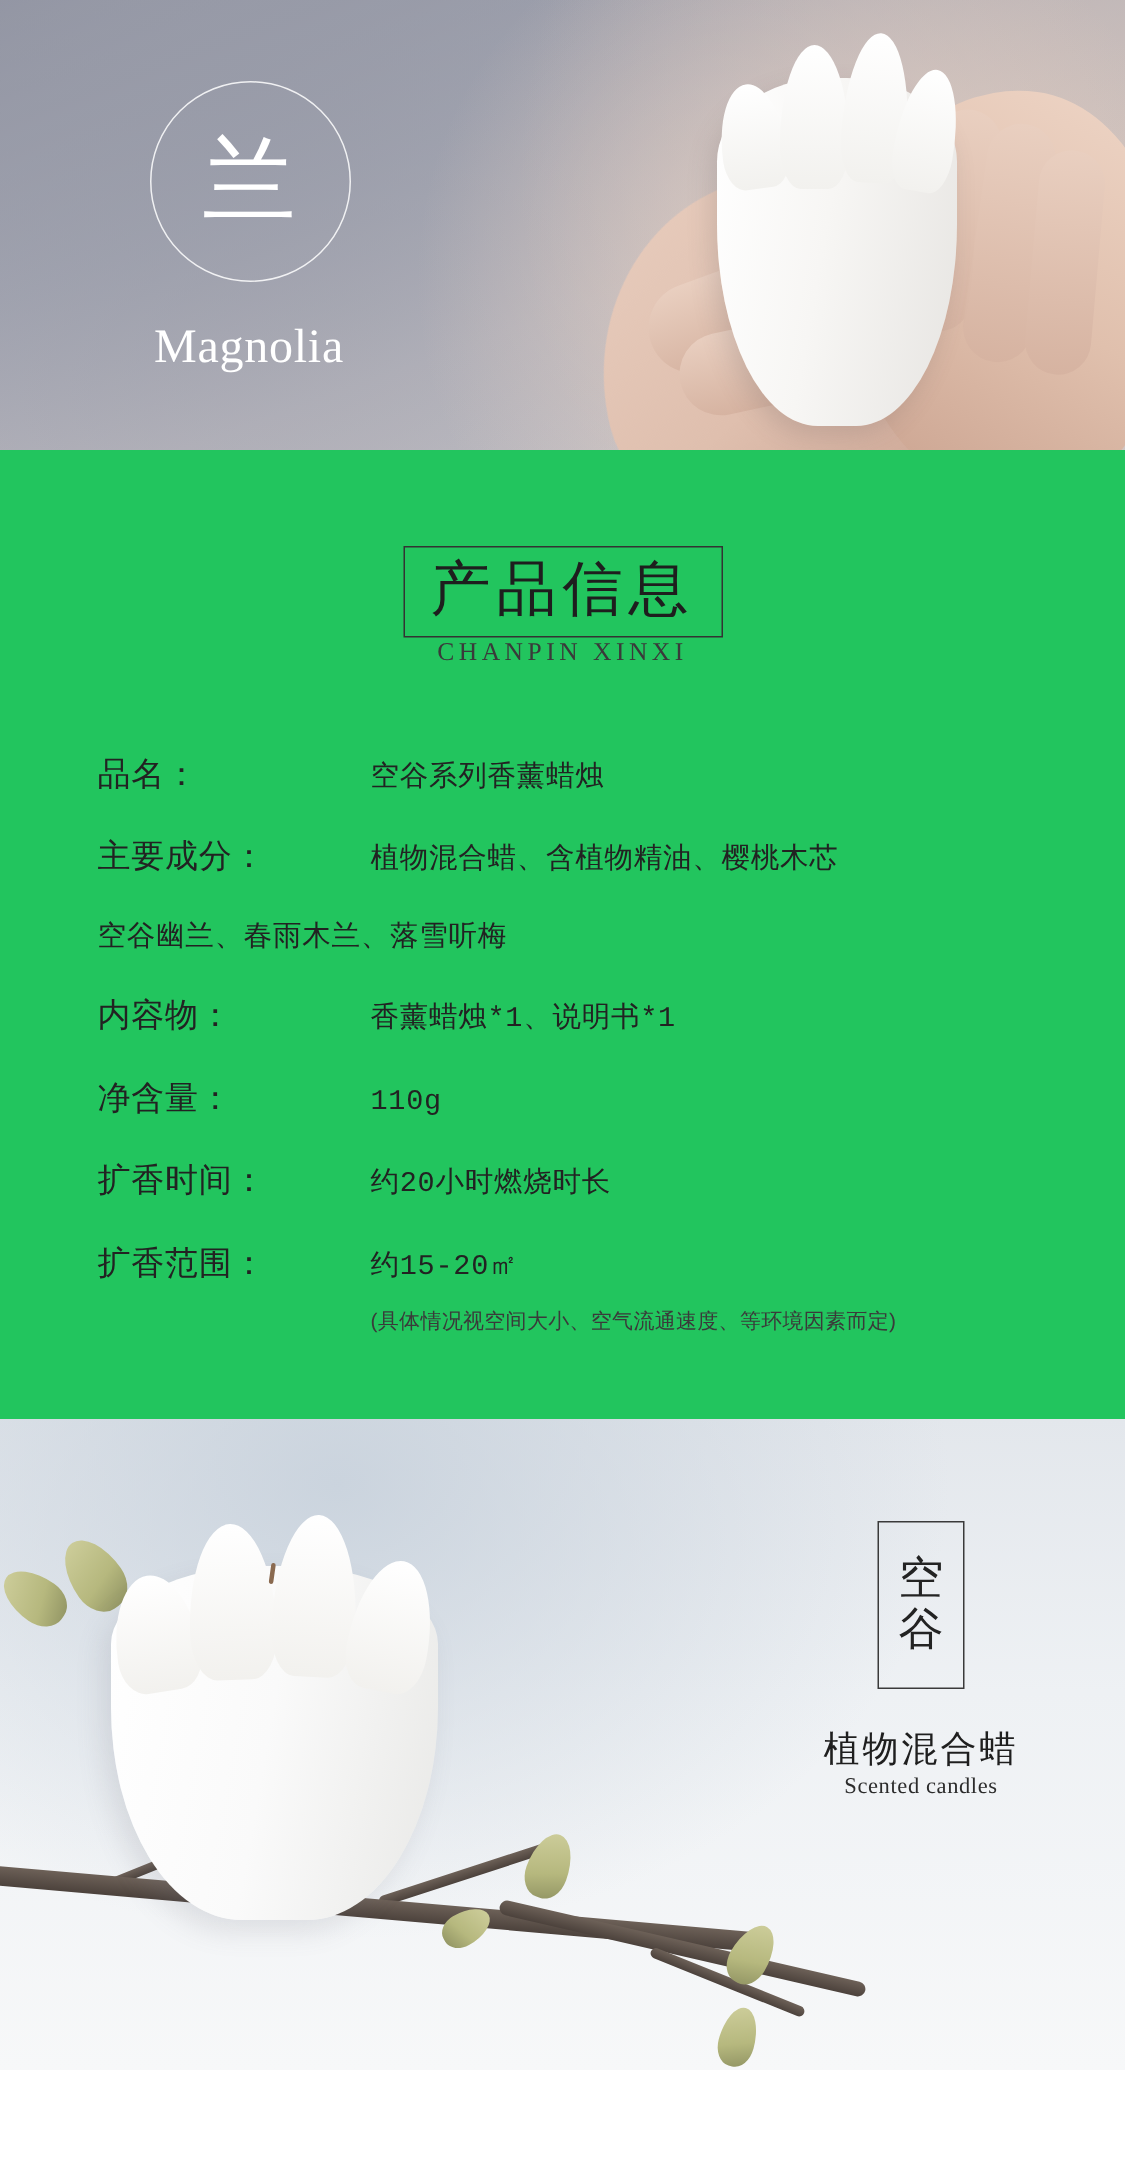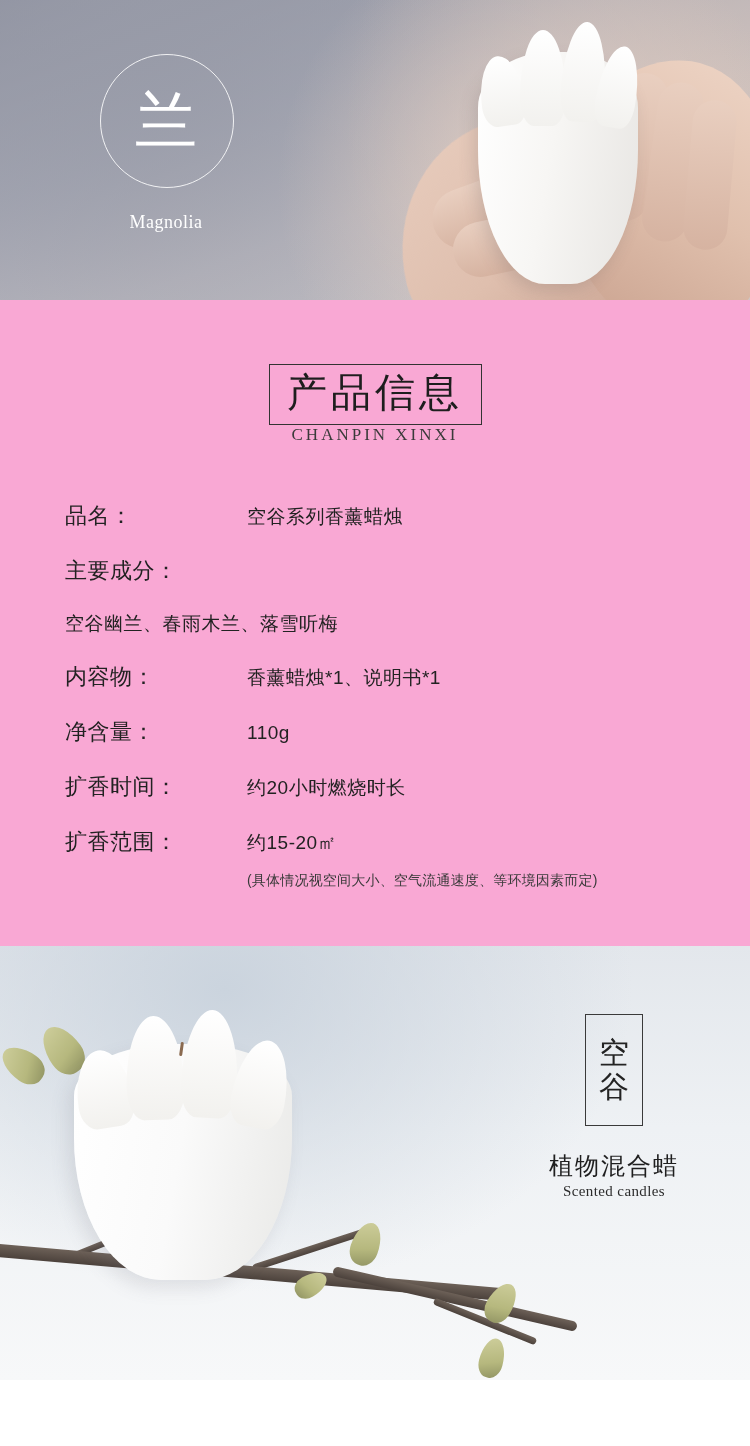--- a/index.html
+++ b/index.html
@@ -118,29 +118,29 @@
     line-height: 1;
     letter-spacing: 2px;
   }
   .hero-brand {
     position: absolute;
     left: 100px;
     top: 212px;
     width: 132px;
     text-align: center;
     font-family: "Liberation Serif", serif;
-    font-size: 18px;
+    font-size: 32px;
     color: #ffffff;
     letter-spacing: 0.5px;
     z-index: 5;
   }
 
   
   .info {
-    background: #f9a8d4;
+    background: #22c55e;
     padding: 64px 0 56px 0;
   }
   .title-box {
     width: 213px;
     margin: 0 auto;
     border: 1px solid #333333;
     text-align: center;
     padding: 7px 0 10px 0;
     box-sizing: border-box;
   }
@@ -173,20 +173,21 @@
     width: 182px;
     flex: 0 0 182px;
     font-size: 22px;
     color: #222222;
     letter-spacing: 0.5px;
   }
   .spec-value {
     font-size: 19px;
     color: #222222;
     letter-spacing: 0.5px;
+    font-family: Liberation Mono, monospace;
   }
   .spec-note {
     margin-top: -10px;
     padding-left: 182px;
     font-size: 14px;
     color: #3a3a3a;
     letter-spacing: 0.2px;
   }
 
   
@@ -366,20 +367,21 @@
     </div>
     <div class="title-pinyin">CHANPIN XINXI</div>
 
     <div class="spec-list">
       <div class="spec-row">
         <div class="spec-label">品名：</div>
         <div class="spec-value">空谷系列香薰蜡烛</div>
       </div>
       <div class="spec-row">
         <div class="spec-label">主要成分：</div>
+        <div class="spec-value">植物混合蜡、含植物精油、樱桃木芯</div>
       </div>
       <div class="spec-row">
         <div class="spec-value">空谷幽兰、春雨木兰、落雪听梅</div>
       </div>
       <div class="spec-row">
         <div class="spec-label">内容物：</div>
         <div class="spec-value">香薰蜡烛*1、说明书*1</div>
       </div>
       <div class="spec-row">
         <div class="spec-label">净含量：</div>

